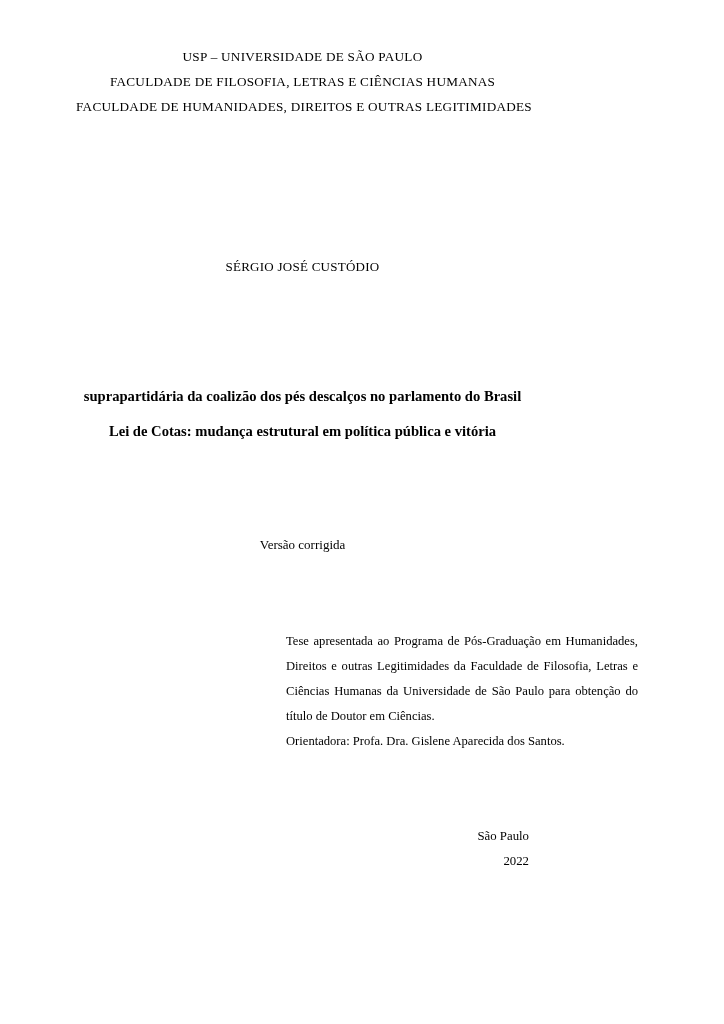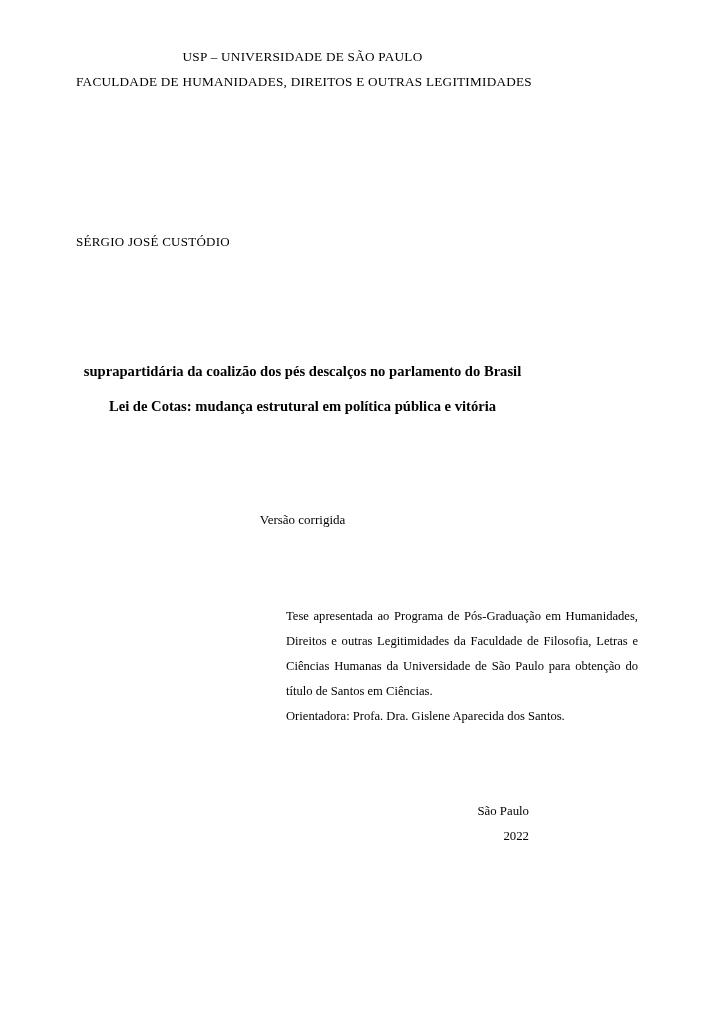--- a/index.html
+++ b/index.html
@@ -26,21 +26,21 @@
   .institution {
     text-align: center;
     font-size: 13.2px;
     line-height: 25px;
     letter-spacing: 0.02em;
   }
   .institution div {
     white-space: nowrap;
   }
   .author {
-    text-align: left;
+    text-align: center;
     font-size: 13px;
     letter-spacing: 0.02em;
     margin-top: 140px;
   }
   .title {
     text-align: center;
     font-weight: bold;
     font-size: 14.6px;
     line-height: 35px;
     margin-top: 104px;
@@ -74,34 +74,35 @@
     margin-left: 6px;
   }
 </style>
 </head>
 <body>
 
 <div class="page">
 
   <div class="institution">
     <div>USP – UNIVERSIDADE DE SÃO PAULO</div>
+    <div>FACULDADE DE FILOSOFIA, LETRAS E CIÊNCIAS HUMANAS</div>
     <div>FACULDADE DE HUMANIDADES, DIREITOS E OUTRAS LEGITIMIDADES</div>
   </div>
 
   <div class="author">SÉRGIO JOSÉ CUSTÓDIO</div>
 
   <div class="title">
     <div>suprapartidária da coalizão dos pés descalços no parlamento do Brasil</div>
     <div>Lei de Cotas: mudança estrutural em política pública e vitória</div>
   </div>
 
   <div class="version">Versão corrigida</div>
 
   <div class="abstract-block">
-    <p>Tese apresentada ao Programa de Pós-Graduação em Humanidades, Direitos e outras Legitimidades da Faculdade de Filosofia, Letras e Ciências Humanas da Universidade de São Paulo para obtenção do título de Santos em Ciências.</p>
+    <p>Tese apresentada ao Programa de Pós-Graduação em Humanidades, Direitos e outras Legitimidades da Faculdade de Filosofia, Letras e Ciências Humanas da Universidade de São Paulo para obtenção do título de Doutor em Ciências.</p>
     <p class="advisor">Orientadora: Profa. Dra. Gislene Aparecida dos Santos.</p>
   </div>
 
   <div class="place-date">
     <div>São Paulo</div>
     <div>2022</div>
   </div>
 
 </div>
 

